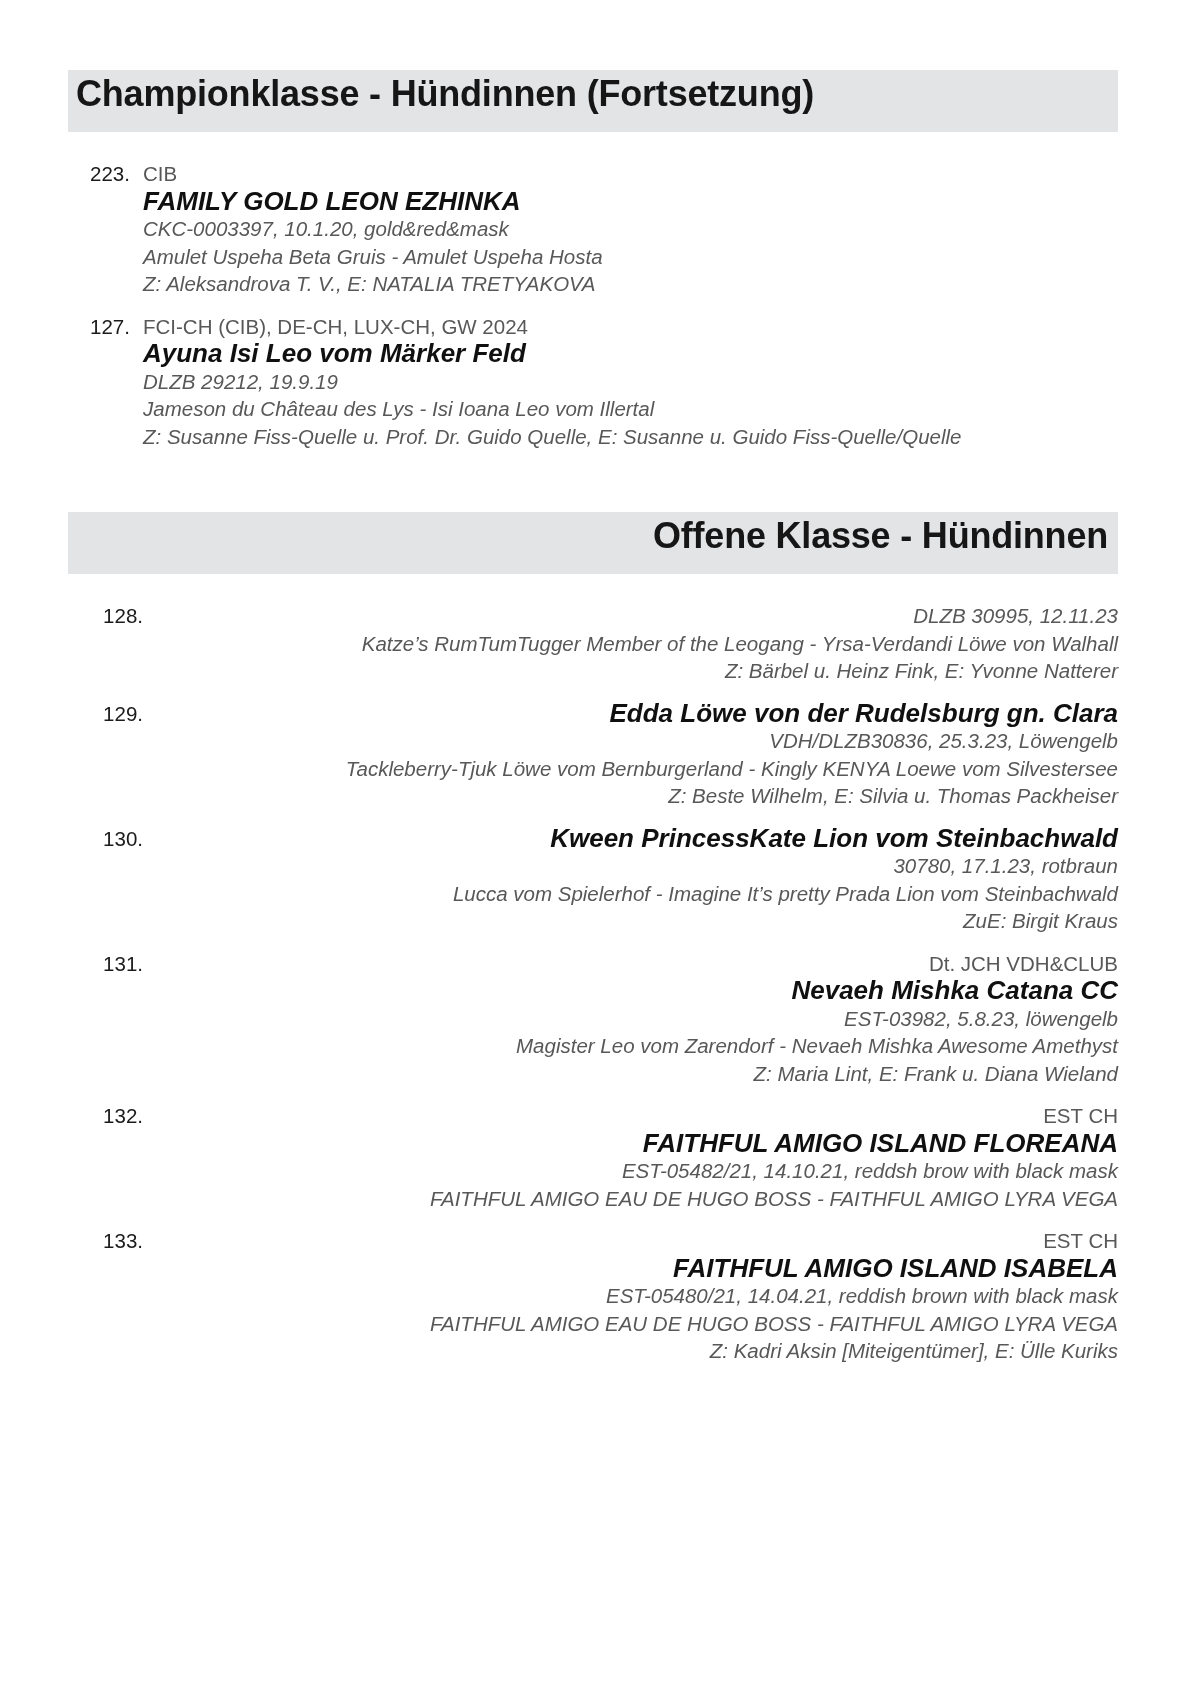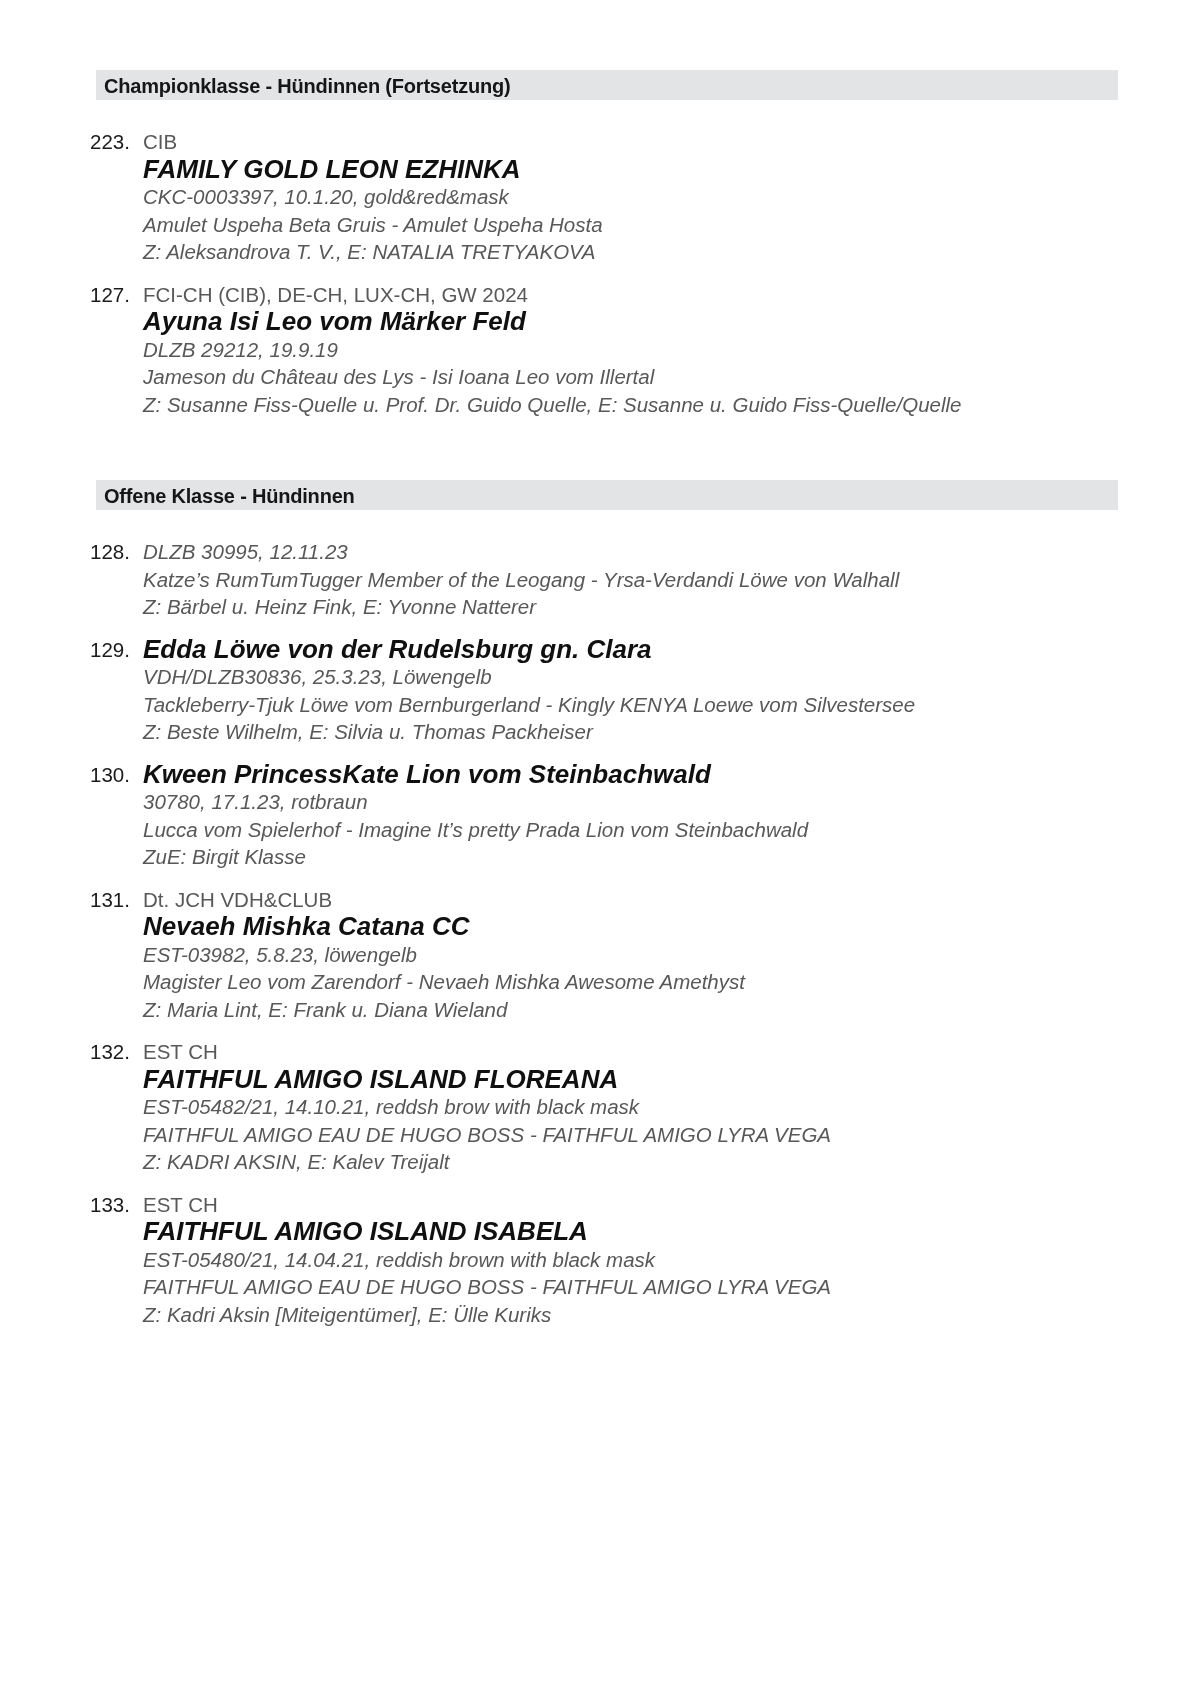--- a/index.html
+++ b/index.html
@@ -16,30 +16,30 @@
     overflow:hidden;
   }
   .page{
     width:1190px;
     height:1683px;
     padding:70px 72px 0 68px;
     background:#ffffff;
   }
   .section + .section{
     margin-top:62px;
+    text-align:right;
   }
   .section-header{
     background:var(--bar-bg);
     color:#161616;
-    font-size:20px;
+    font-size:36px;
     font-weight:700;
     line-height:1.0;
-    padding:6px 10px 4px 8px;
+    padding:6px 10px 20px 8px;
     letter-spacing:-0.2px;
-    margin-left:28px;
   }
   .entry-list{
     margin-top:28px;
   }
   .entry{
     display:flex;
     align-items:flex-start;
     margin-bottom:15px;
     font-size:20.5px;
     line-height:27.5px;
@@ -125,21 +125,21 @@
     </div>
   </div>
 
   <div class="entry">
     <div class="entry-number">130.</div>
     <div class="entry-lines">
 
       <div class="entry-name">Kween PrincessKate Lion vom Steinbachwald</div>
       <div class="entry-registration">30780, 17.1.23, rotbraun</div>
       <div class="entry-parents">Lucca vom Spielerhof - Imagine It’s pretty Prada Lion vom Steinbachwald</div>
-      <div class="entry-breeder-owner">ZuE: Birgit Klasse</div>
+      <div class="entry-breeder-owner">ZuE: Birgit Kraus</div>
     </div>
   </div>
 
   <div class="entry">
     <div class="entry-number">131.</div>
     <div class="entry-lines">
       <div class="entry-titles">Dt. JCH VDH&amp;CLUB</div>
       <div class="entry-name">Nevaeh Mishka Catana CC</div>
       <div class="entry-registration">EST-03982, 5.8.23, löwengelb</div>
       <div class="entry-parents">Magister Leo vom Zarendorf - Nevaeh Mishka Awesome Amethyst</div>
@@ -147,21 +147,20 @@
     </div>
   </div>
 
   <div class="entry">
     <div class="entry-number">132.</div>
     <div class="entry-lines">
       <div class="entry-titles">EST CH</div>
       <div class="entry-name">FAITHFUL AMIGO ISLAND FLOREANA</div>
       <div class="entry-registration">EST-05482/21, 14.10.21, reddsh brow with black mask</div>
       <div class="entry-parents">FAITHFUL AMIGO EAU DE HUGO BOSS - FAITHFUL AMIGO LYRA VEGA</div>
-      <div class="entry-breeder-owner">Z: KADRI AKSIN, E: Kalev Treijalt</div>
     </div>
   </div>
 
   <div class="entry">
     <div class="entry-number">133.</div>
     <div class="entry-lines">
       <div class="entry-titles">EST CH</div>
       <div class="entry-name">FAITHFUL AMIGO ISLAND ISABELA</div>
       <div class="entry-registration">EST-05480/21, 14.04.21, reddish brown with black mask</div>
       <div class="entry-parents">FAITHFUL AMIGO EAU DE HUGO BOSS - FAITHFUL AMIGO LYRA VEGA</div>

